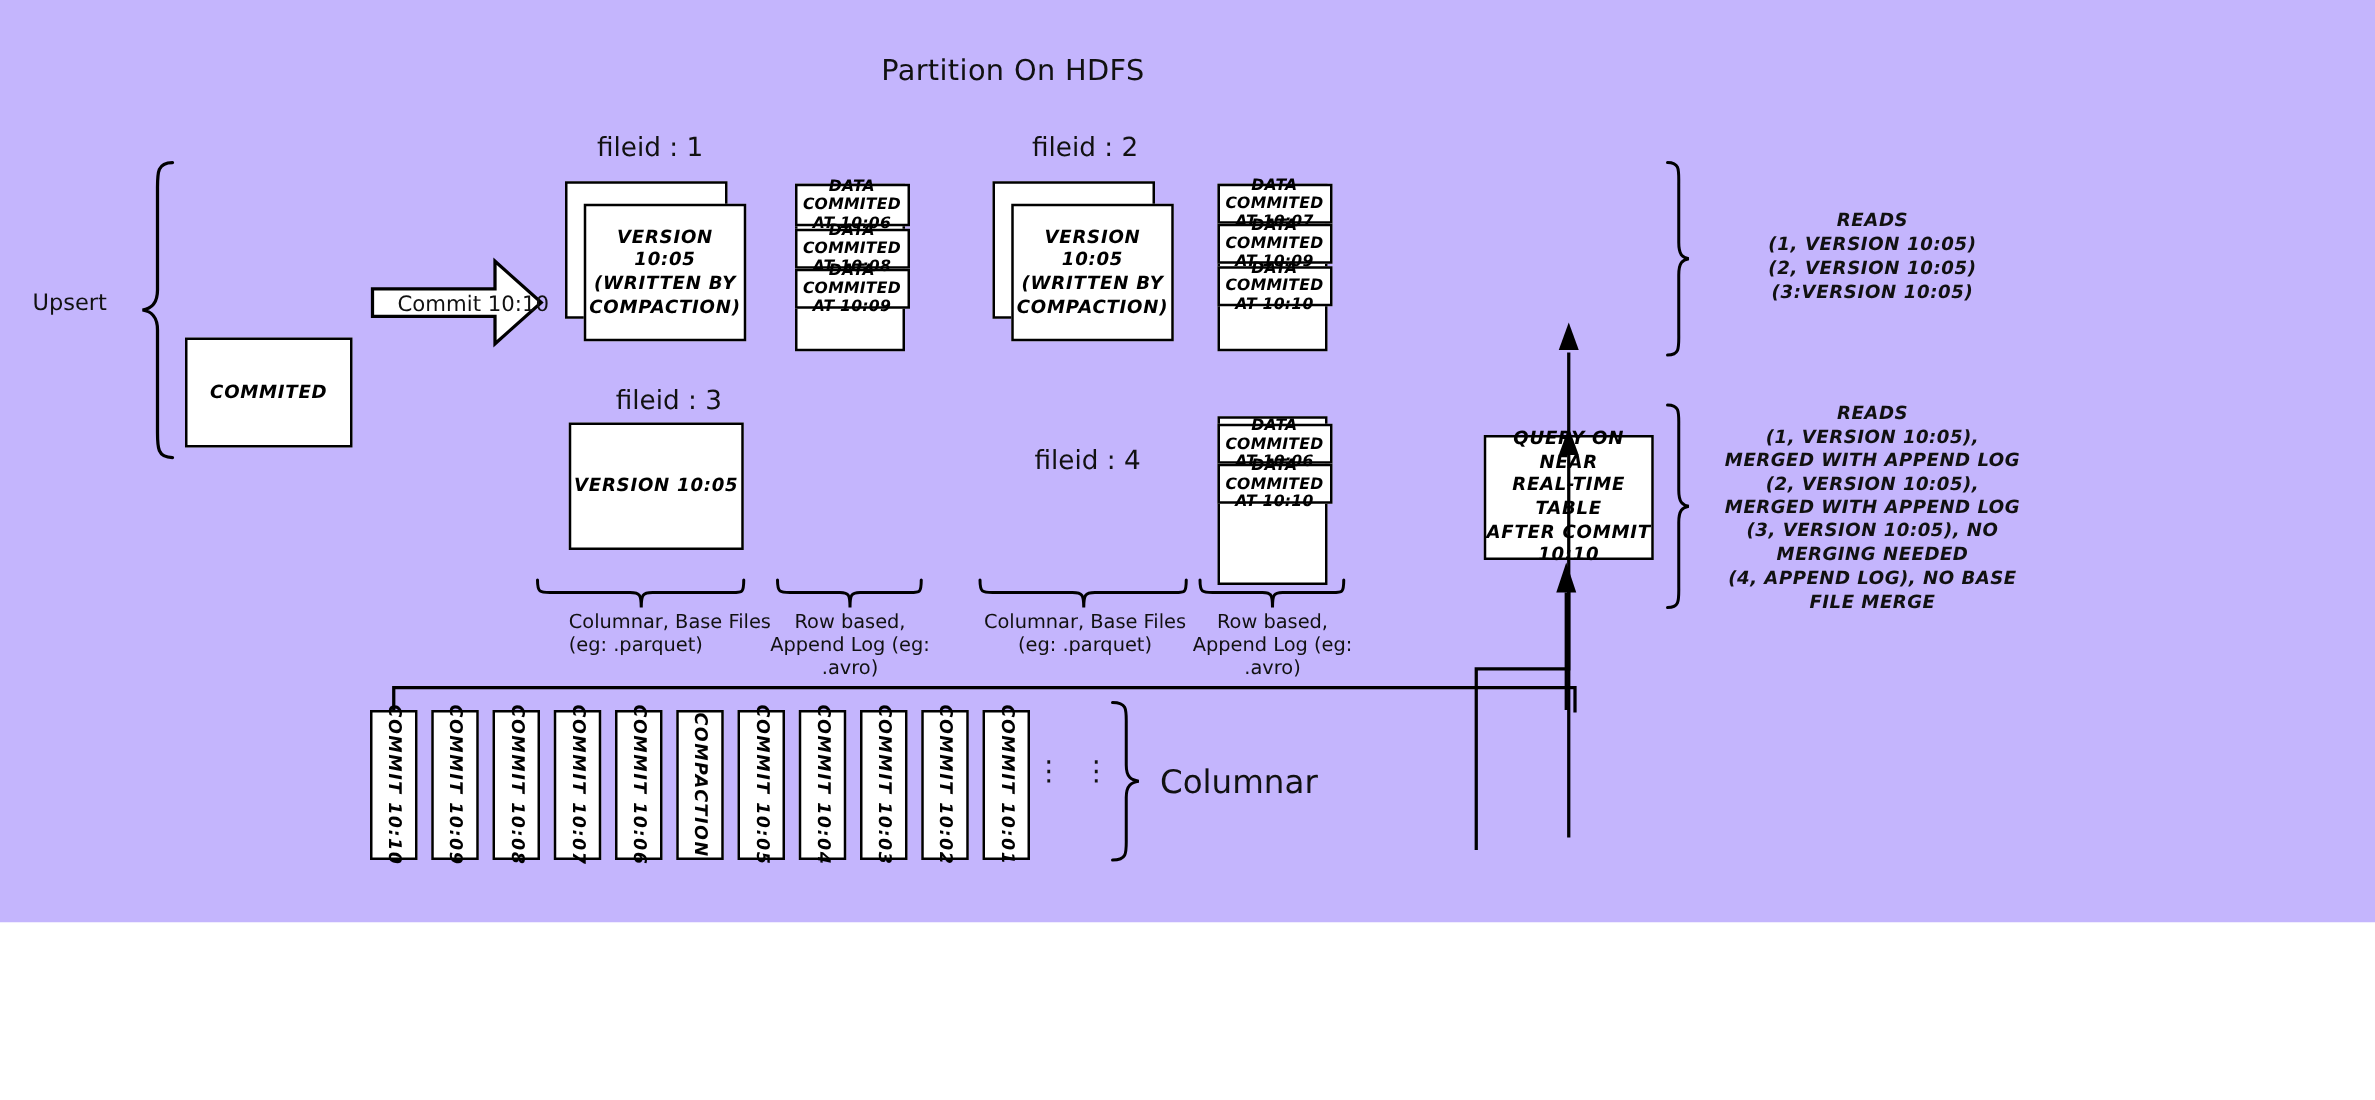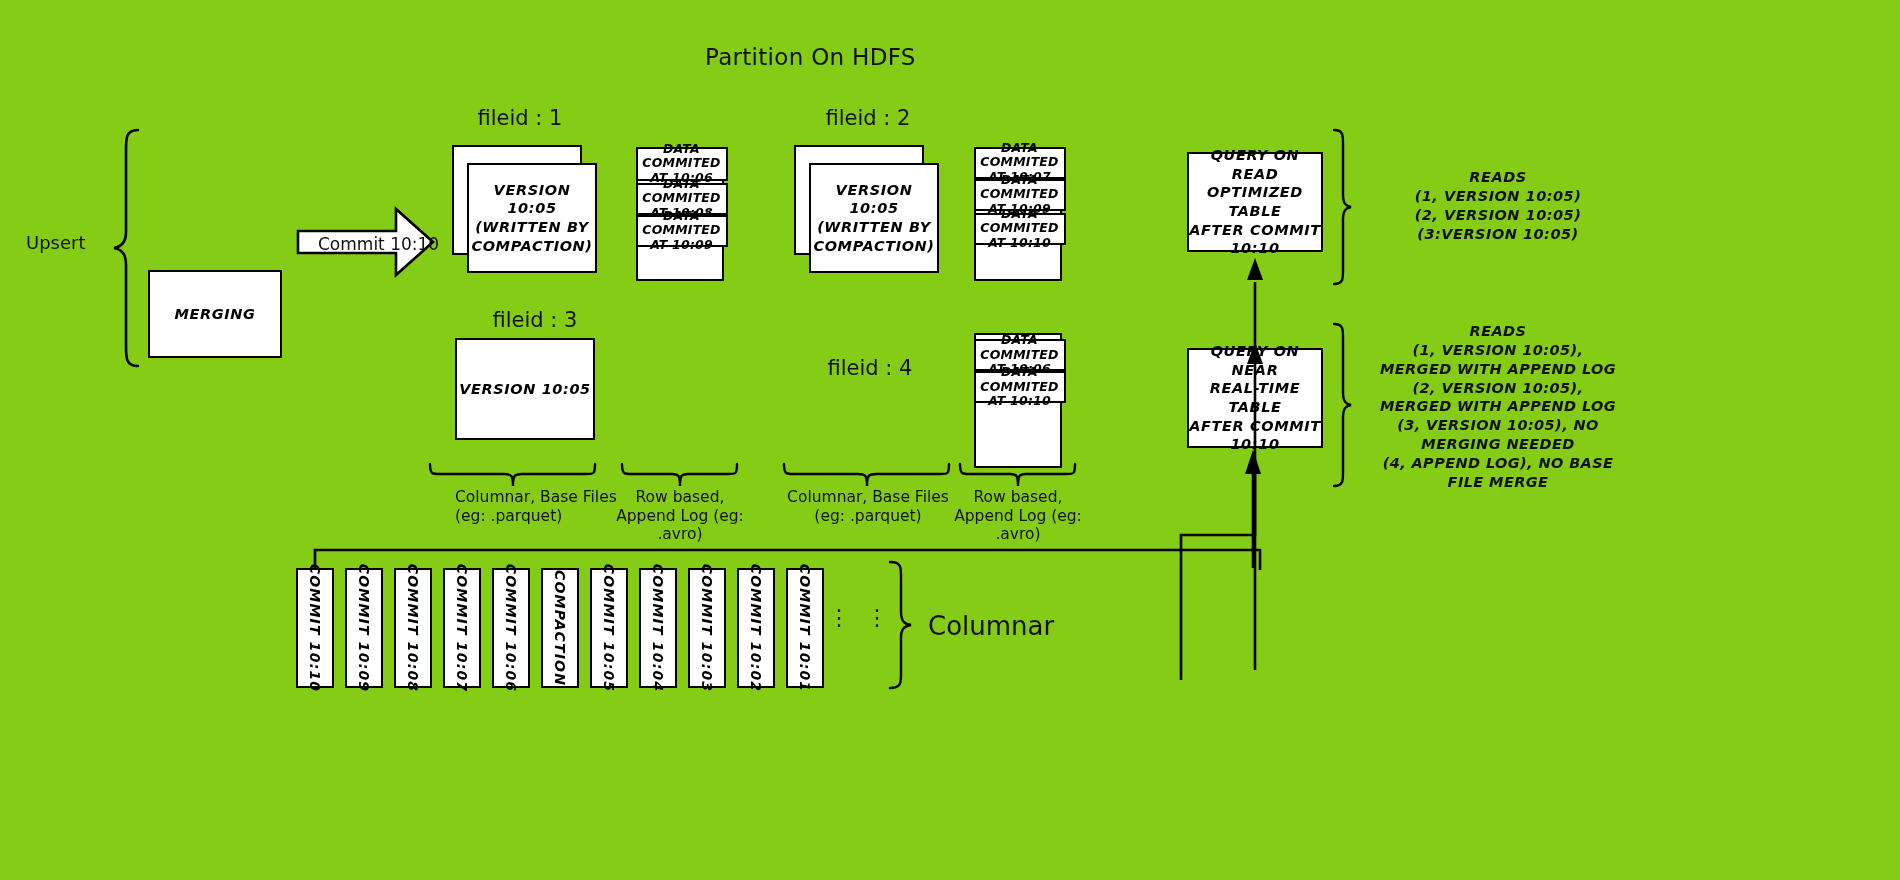--- a/index.html
+++ b/index.html
@@ -3,22 +3,22 @@
 <meta charset="utf-8">
 <style>
   html, body {
     margin: 0;
     padding: 0;
     background: #ffffff;
   }
   #canvas {
     position: relative;
     width: 1900px;
-    height: 880px;
-    background: #84cc16;
+    height: 738px;
+    background: #c4b5fd;
     font-family: "DejaVu Sans", sans-serif;
     overflow: hidden;
     text-decoration: underline;
   }
   .abs { position: absolute; }
 
   
   .title {
     font-family: "DejaVu Sans", sans-serif;
     font-size: 23px;
@@ -133,21 +133,21 @@
   <div class="abs title" style="left:705px; top:44px;">Partition On HDFS</div>
 
   <div class="abs upsert-label" style="left:26px; top:232px;">Upsert</div>
 
   <svg class="abs" style="left:112px; top:128px;" width="30" height="240" viewBox="0 0 30 240">
     <path d="M26 2 C14 2 14 10 14 22 L14 104 C14 116 8 119 2 120 C8 121 14 124 14 136 L14 218 C14 230 14 238 26 238" fill="none" stroke="#000" stroke-width="2.6" stroke-linecap="round"></path>
   </svg>
 
 
   <div class="abs box" style="left:148px; top:270px; width:134px; height:88px;">
-    <span class="hw">MERGING</span>
+    <span class="hw">COMMITED</span>
   </div>
 
   <svg class="abs" style="left:296px; top:206px;" width="140" height="72" viewBox="0 0 140 72">
     <path d="M2 25 L100 25 L100 3 L137 36 L100 69 L100 47 L2 47 Z" fill="#fff" stroke="#000" stroke-width="2.6" stroke-linejoin="miter"></path>
   </svg>
   <div class="abs commit-arrow-label" style="left:318px; top:234px;">Commit 10:10</div>
 
   <div class="abs fileid-label" style="left:440px; top:106px; width:160px;">fileid : 1</div>
 
   <div class="abs box" style="left:452px; top:145px; width:130px; height:110px;"></div>
@@ -233,26 +233,20 @@
   <div class="abs caption" style="left:780px; top:488px; width:176px;">Columnar, Base Files
 (eg: .parquet)</div>
 
   <svg class="abs" style="left:958px; top:462px;" width="120" height="26" viewBox="0 0 120 26">
     <path d="M2 2 C2 12 4 12 12 12 L52 12 C59 12 60 14 60 24 C60 14 61 12 68 12 L108 12 C116 12 117 12 117 2" fill="none" stroke="#000" stroke-width="2.4" stroke-linecap="round"></path>
   </svg>
   <div class="abs caption" style="left:954px; top:488px; width:128px;">Row based,
 Append Log  (eg:
 .avro)</div>
 
-  <div class="abs box" style="left:1187px; top:152px; width:136px; height:100px;">
-    <span class="hw">QUERY ON READ
-OPTIMIZED TABLE
-AFTER COMMIT
-10:10</span>
-  </div>
 
   <svg class="abs" style="left:1330px; top:128px;" width="24" height="160" viewBox="0 0 24 160">
     <path d="M4 2 C14 2 13 8 13 20 L13 66 C13 76 16 78 21 79 C16 80 13 82 13 92 L13 138 C13 150 14 156 4 156" fill="none" stroke="#000" stroke-width="2.4" stroke-linecap="round"></path>
   </svg>
   <div class="abs caption" style="left:1358px; top:168px; width:280px; font-size:14.5px; font-weight:bold; font-style:italic; letter-spacing:0.5px; line-height:1.32;">READS
 (1, VERSION 10:05)
 (2, VERSION 10:05)
 (3:VERSION 10:05)</div>
 
   <div class="abs box" style="left:1187px; top:348px; width:136px; height:100px;">

